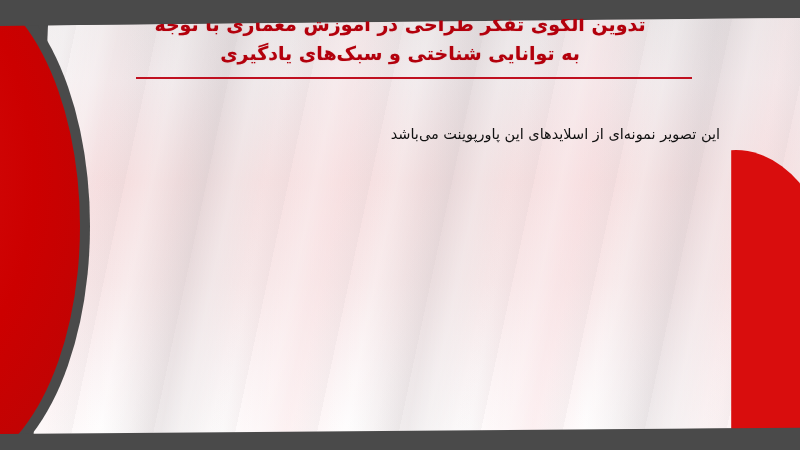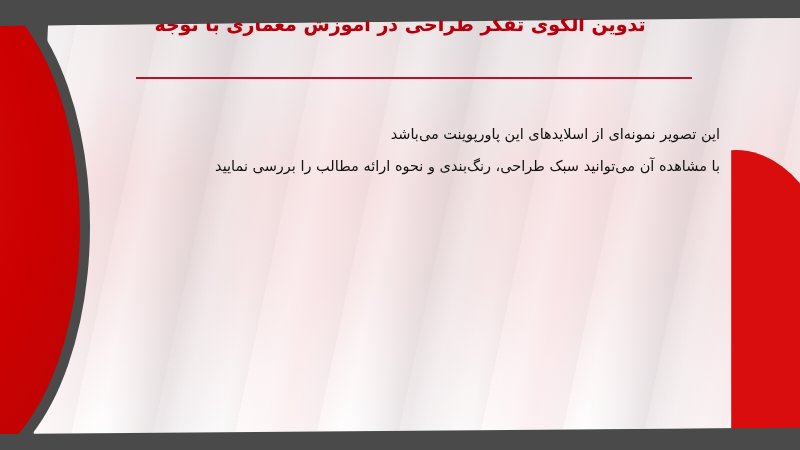--- a/index.html
+++ b/index.html
@@ -125,24 +125,24 @@
   <div class="bands"></div>
   <div class="bands2"></div>
 
   <div class="red-right"></div>
 
   <div class="red-oval-shadow"></div>
   <div class="red-oval"></div>
 
   <div class="title-block">
     <div class="title-line">تدوین الگوی تفکر طراحی در آموزش معماری با توجه</div>
+    <div class="title-line">به توانایی شناختی و سبک‌های یادگیری</div>
   </div>
   <div class="title-rule"></div>
 
   <div class="body-block">
     <div class="body-line">این تصویر نمونه‌ای از اسلایدهای این پاورپوینت می‌باشد</div>
-    <div class="body-line">با مشاهده آن می‌توانید سبک طراحی، رنگ‌بندی و نحوه ارائه مطالب را بررسی نمایید</div>
   </div>
 
   <div class="bar-top"></div>
   <div class="bar-bottom"></div>
 
 </div>
 
 </body></html>

